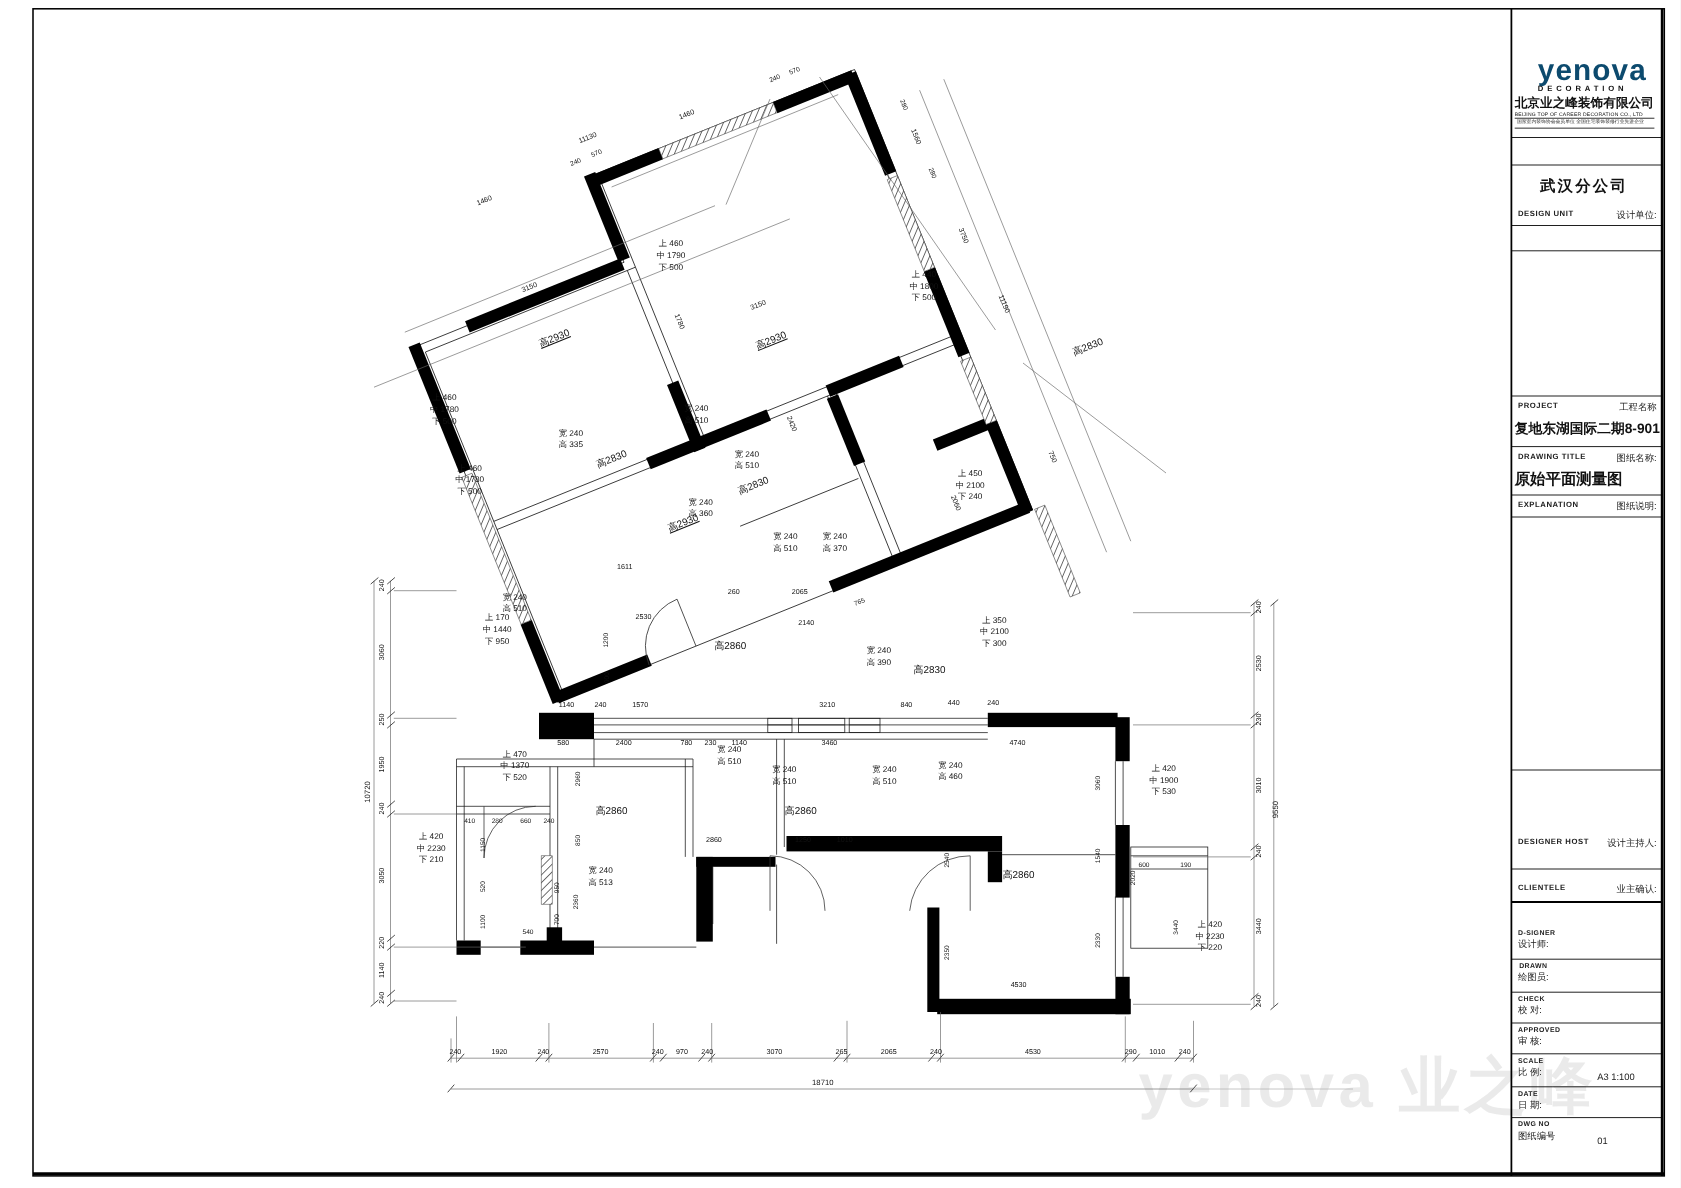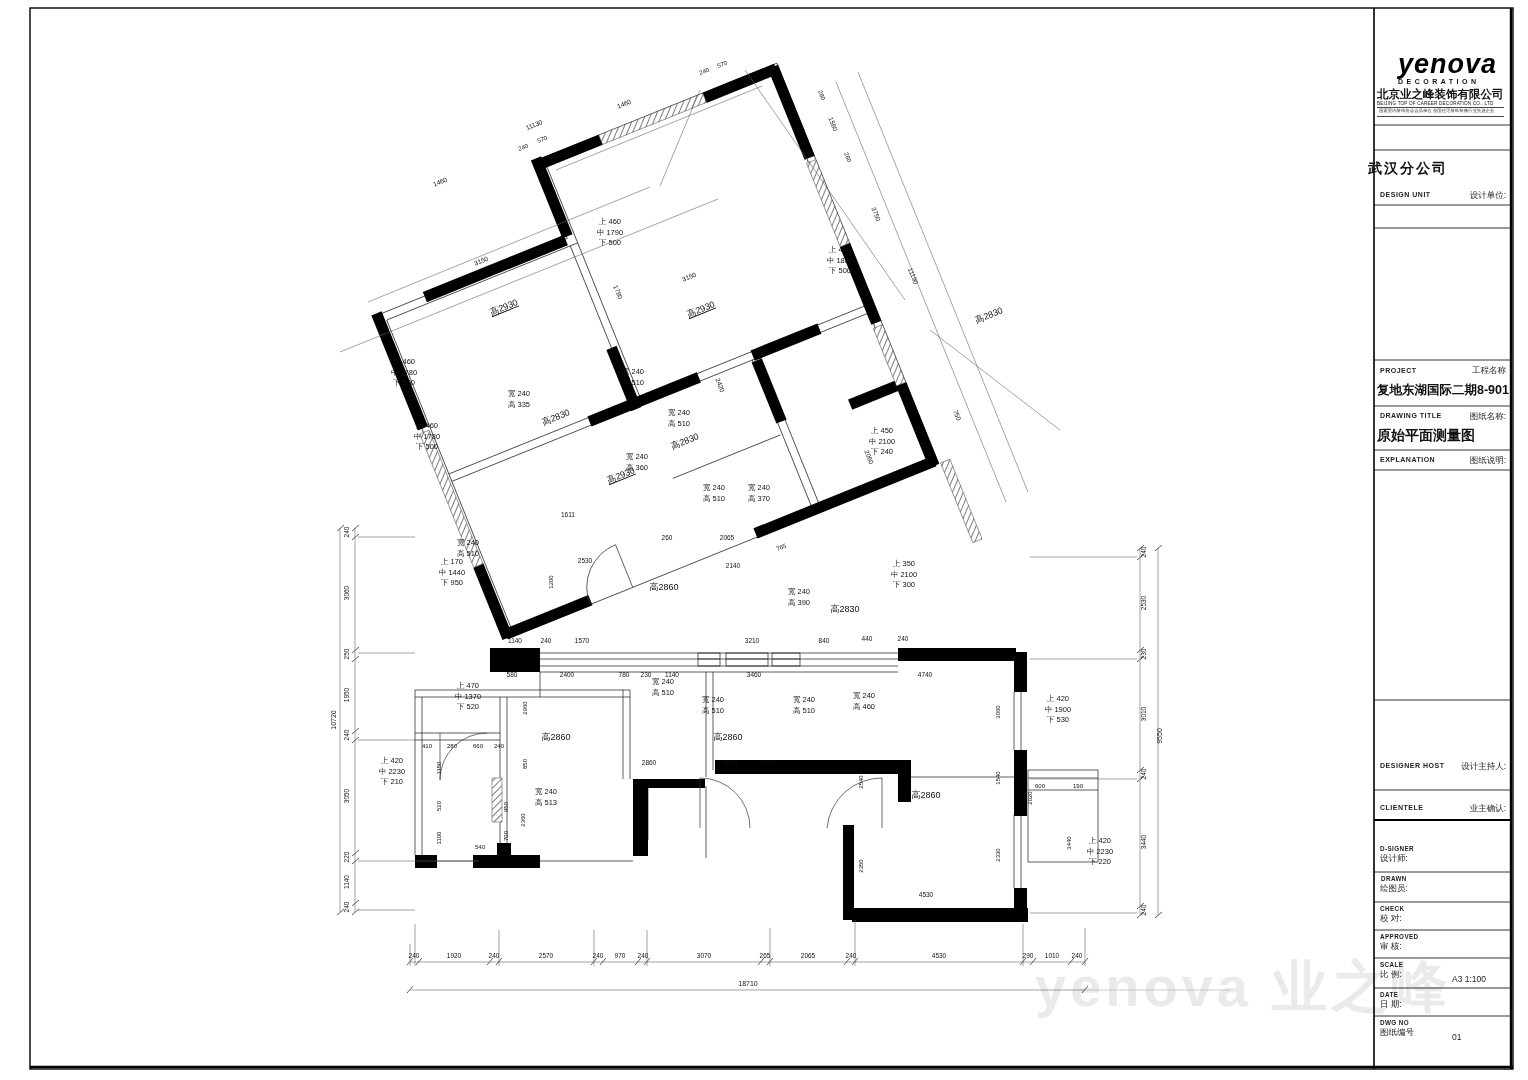--- a/index.html
+++ b/index.html
@@ -2,21 +2,21 @@
 <html><head>
 <meta charset="utf-8">
 <style>
   html,body{margin:0;padding:0;background:#e8e8e8;}
   #sheet{position:relative;width:1528px;height:1080px;background:#fff;overflow:hidden;
          font-family:"Liberation Sans","DejaVu Sans",sans-serif;color:#111;}
   #planSvg{position:absolute;left:0;top:0;}
   .tb{position:absolute;line-height:1.1;}
   .tb .en{font-size:7px;letter-spacing:.5px;font-weight:bold;color:#222;}
   .tb .cn{font-size:8.5px;color:#222;}
-  #logo{font-size:27px;font-weight:bold;font-style:italic;letter-spacing:1px;color:#000000;}
+  #logo{font-size:27px;font-weight:bold;letter-spacing:1px;color:#0c4a6e;}
   #logoSub{font-size:7px;letter-spacing:3.5px;font-weight:bold;margin-top:-2px;}
   #companyCn{font-size:11.5px;font-weight:bold;white-space:nowrap;}
   #companyEn{font-size:4.6px;letter-spacing:.2px;white-space:nowrap;border-bottom:1px solid #444;padding-bottom:1px;}
   #companyCert{font-size:4.4px;color:#333;white-space:nowrap;border-bottom:1px solid #444;padding:1px 2px 2px;}
   #branch{font-size:14px;font-weight:bold;letter-spacing:2px;}
   .rowpair{display:flex;justify-content:space-between;width:126px;}
   .bigval{font-size:12.5px;font-weight:bold;white-space:nowrap;}
   #explainBody{font-size:9.3px;line-height:1.78;text-align:justify;width:120px;color:#1a1a1a;}
   .small-en{font-size:6.3px;font-weight:bold;letter-spacing:.4px;color:#222;}
   .small-cn{font-size:8.5px;color:#222;margin-top:1px;}
@@ -365,28 +365,28 @@
 
   <div class="tb" style="left:1398px;top:50px;">
     <div id="logo">yenova</div>
     <div id="logoSub">DECORATION</div>
   </div>
   <div class="tb" style="left:1377px;top:88px;">
     <div id="companyCn">北京业之峰装饰有限公司</div>
     <div id="companyEn">BEIJING TOP OF CAREER DECORATION CO., LTD</div>
     <div id="companyCert">国家室内装饰协会会员单位 全国住宅装饰装修行业先进企业</div>
   </div>
-  <div class="tb" style="left:1368px;top:162px;font-family:Liberation Mono, monospace;">
+  <div class="tb" style="left:1400px;top:162px;">
     <div id="branch">武汉分公司</div>
   </div>
   <div class="tb rowpair" style="left:1380px;top:191px;">
     <span class="en">DESIGN UNIT</span>
     <span class="cn">设计单位:</span>
   </div>
-  <div class="tb rowpair" style="left:1380px;top:366px;align-items:center;">
+  <div class="tb rowpair" style="left:1380px;top:366px;">
     <span class="en">PROJECT</span>
     <span class="cn">工程名称</span>
   </div>
   <div class="tb bigval" style="left:1377px;top:384px;">复地东湖国际二期8-901</div>
   <div class="tb rowpair" style="left:1380px;top:412px;">
     <span class="en">DRAWING TITLE</span>
     <span class="cn">图纸名称:</span>
   </div>
   <div class="tb bigval" style="left:1377px;top:428px;font-size:14px;">原始平面测量图</div>
   <div class="tb rowpair" style="left:1380px;top:456px;">

